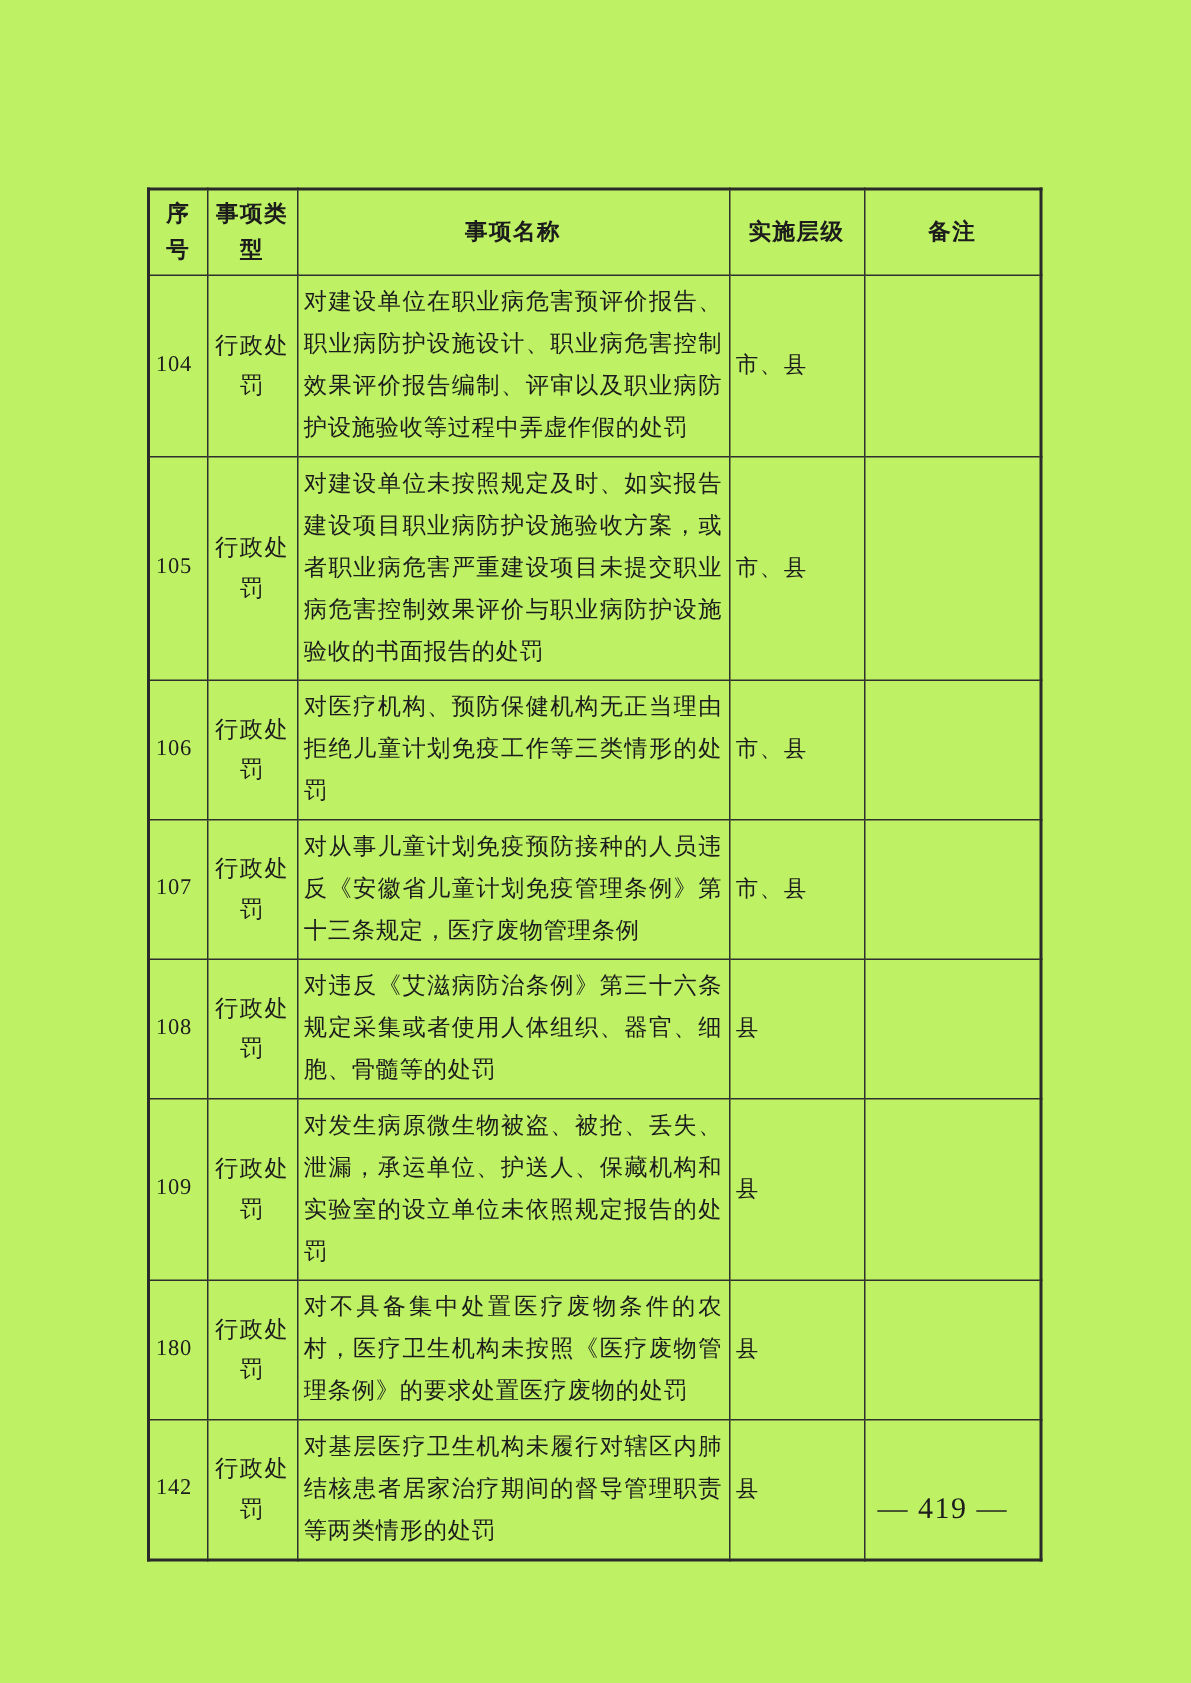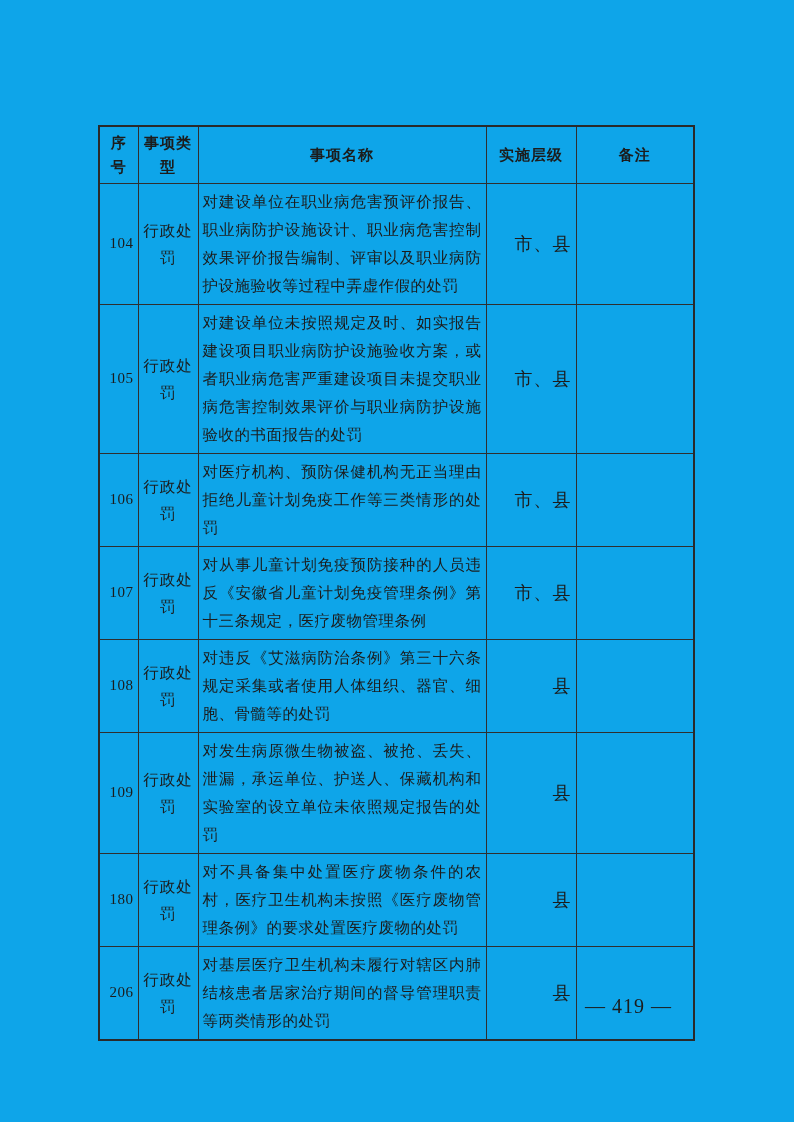--- a/index.html
+++ b/index.html
@@ -10,21 +10,21 @@
   body {
     width: 794px;
     height: 1122px;
     position: relative;
     font-family: "Liberation Serif", "DejaVu Serif", serif;
     color: #1c1c1c;
   }
   .page {
     position: absolute;
     inset: 0;
-    background: #0ea5e9;
+    background: #bef264;
   }
   table.matters {
     position: absolute;
     left: 98px;
     top: 125px;
     width: 595px;
     border-collapse: collapse;
     table-layout: fixed;
     border: 2px solid #2a2a2a;
   }
@@ -41,21 +41,21 @@
     font-family: "Liberation Sans", "DejaVu Sans", sans-serif;
     font-weight: bold;
     font-size: 15px;
     line-height: 24px;
     text-align: center;
     vertical-align: middle;
     letter-spacing: 1px;
     padding: 2px 4px;
   }
   td.cell-seq {
-    text-align: right;
+    text-align: left;
     vertical-align: middle;
     font-size: 15px;
     letter-spacing: 0.5px;
   }
   td.cell-type {
     text-align: center;
     vertical-align: middle;
     font-size: 15.5px;
     line-height: 27px;
     padding: 0 14px;
@@ -65,23 +65,23 @@
   td.cell-name {
     text-align: justify;
     text-justify: inter-ideograph;
     vertical-align: top;
     font-size: 15.5px;
     line-height: 28px;
     padding: 3px 9px 0 9px;
     letter-spacing: 0.5px;
   }
   td.cell-level {
-    text-align: right;
+    text-align: left;
     vertical-align: middle;
-    font-size: 18px;
+    font-size: 15px;
     letter-spacing: 1px;
     margin-left: 41px;
   }
   td.cell-remark {
     vertical-align: middle;
     font-size: 15.5px;
   }
   .footer-pagenum {
     position: absolute;
     top: 995px;
@@ -158,21 +158,21 @@
           <td class="cell-remark"></td>
         </tr>
         <tr style="height: 81px;">
           <td class="cell-seq">180</td>
           <td class="cell-type">行政处罚</td>
           <td class="cell-name">对不具备集中处置医疗废物条件的农村，医疗卫生机构未按照《医疗废物管理条例》的要求处置医疗废物的处罚</td>
           <td class="cell-level">县</td>
           <td class="cell-remark"></td>
         </tr>
         <tr style="height: 77px;">
-          <td class="cell-seq">206</td>
+          <td class="cell-seq">142</td>
           <td class="cell-type">行政处罚</td>
           <td class="cell-name">对基层医疗卫生机构未履行对辖区内肺结核患者居家治疗期间的督导管理职责等两类情形的处罚</td>
           <td class="cell-level">县</td>
           <td class="cell-remark"></td>
         </tr>
       </tbody>
   </table>
 
   <div class="footer-pagenum">— 419 —</div>
 

